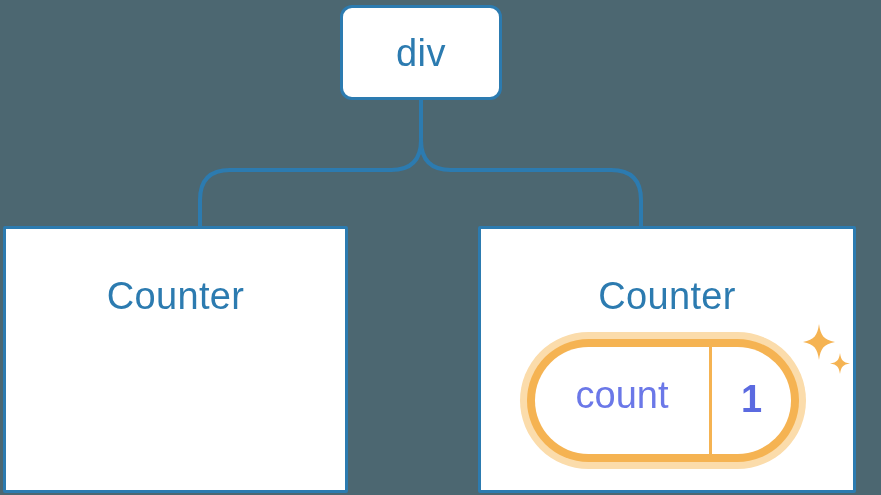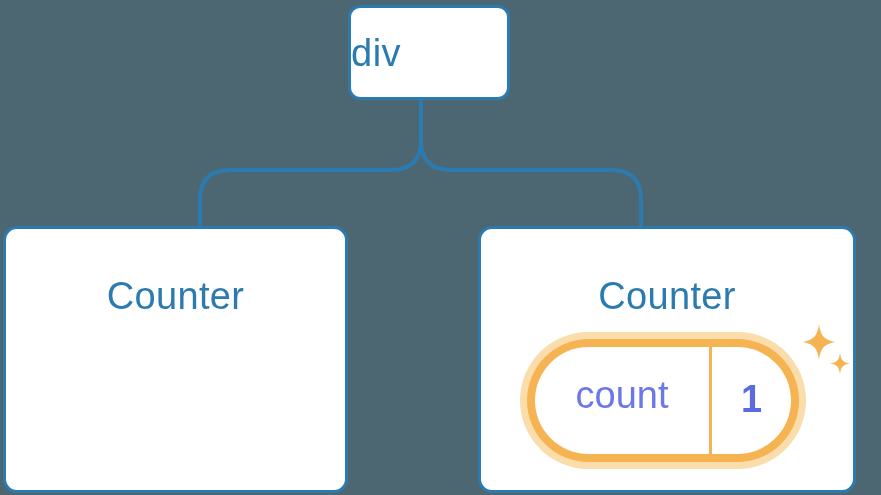--- a/index.html
+++ b/index.html
@@ -36,36 +36,35 @@
     left: 340px;
     top: 5px;
     width: 162px;
     height: 95px;
     background: #ffffff;
     border: 3px solid #2c7bb0;
     border-radius: 12px;
     box-sizing: border-box;
     display: flex;
     align-items: center;
-    justify-content: flex-start;
-    margin-left: 8px;
+    justify-content: center;
   }
   .node-div-label {
     font-size: 38px;
     color: #2c7bb0;
     letter-spacing: 0.5px;
     line-height: 1;
   }
 
   
   .card {
     position: absolute;
     background: #ffffff;
     border: 3px solid #2c7bb0;
-    border-radius: 14px;
+    border-radius: 2px;
     box-sizing: border-box;
   }
   .card-left {
     left: 3px;
     top: 226px;
     width: 345px;
     height: 267px;
   }
   .card-right {
     left: 478px;

